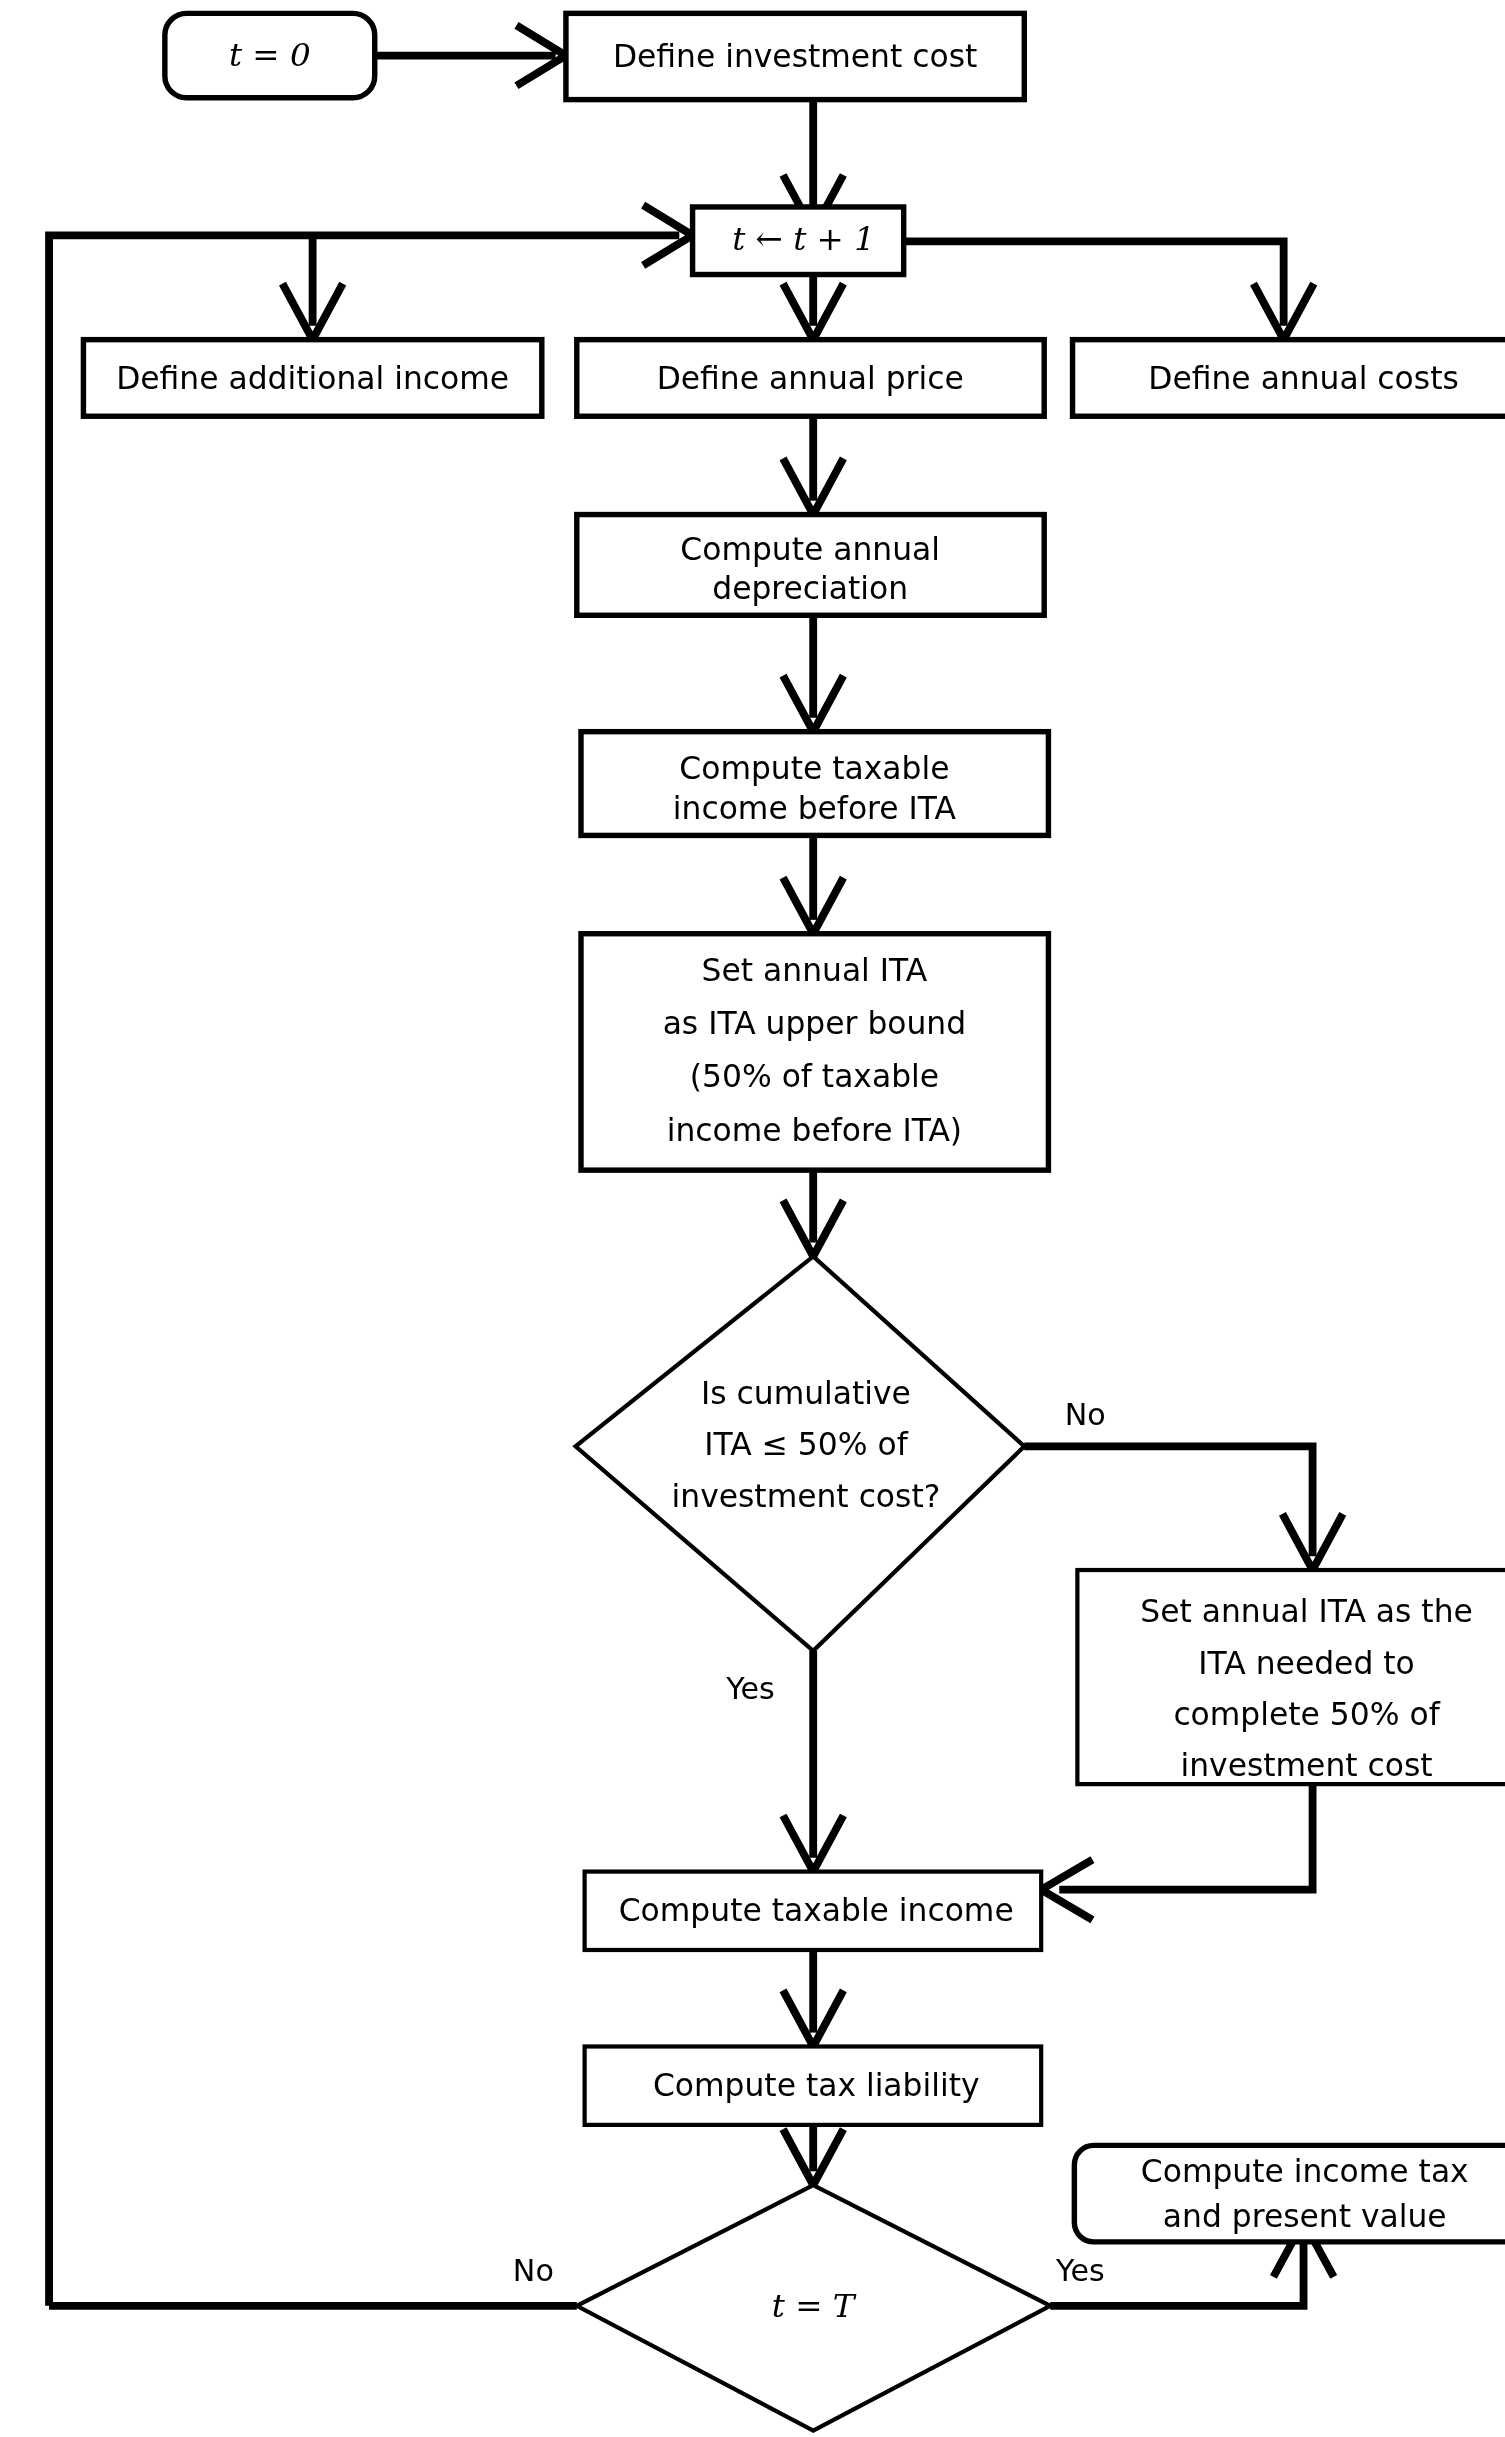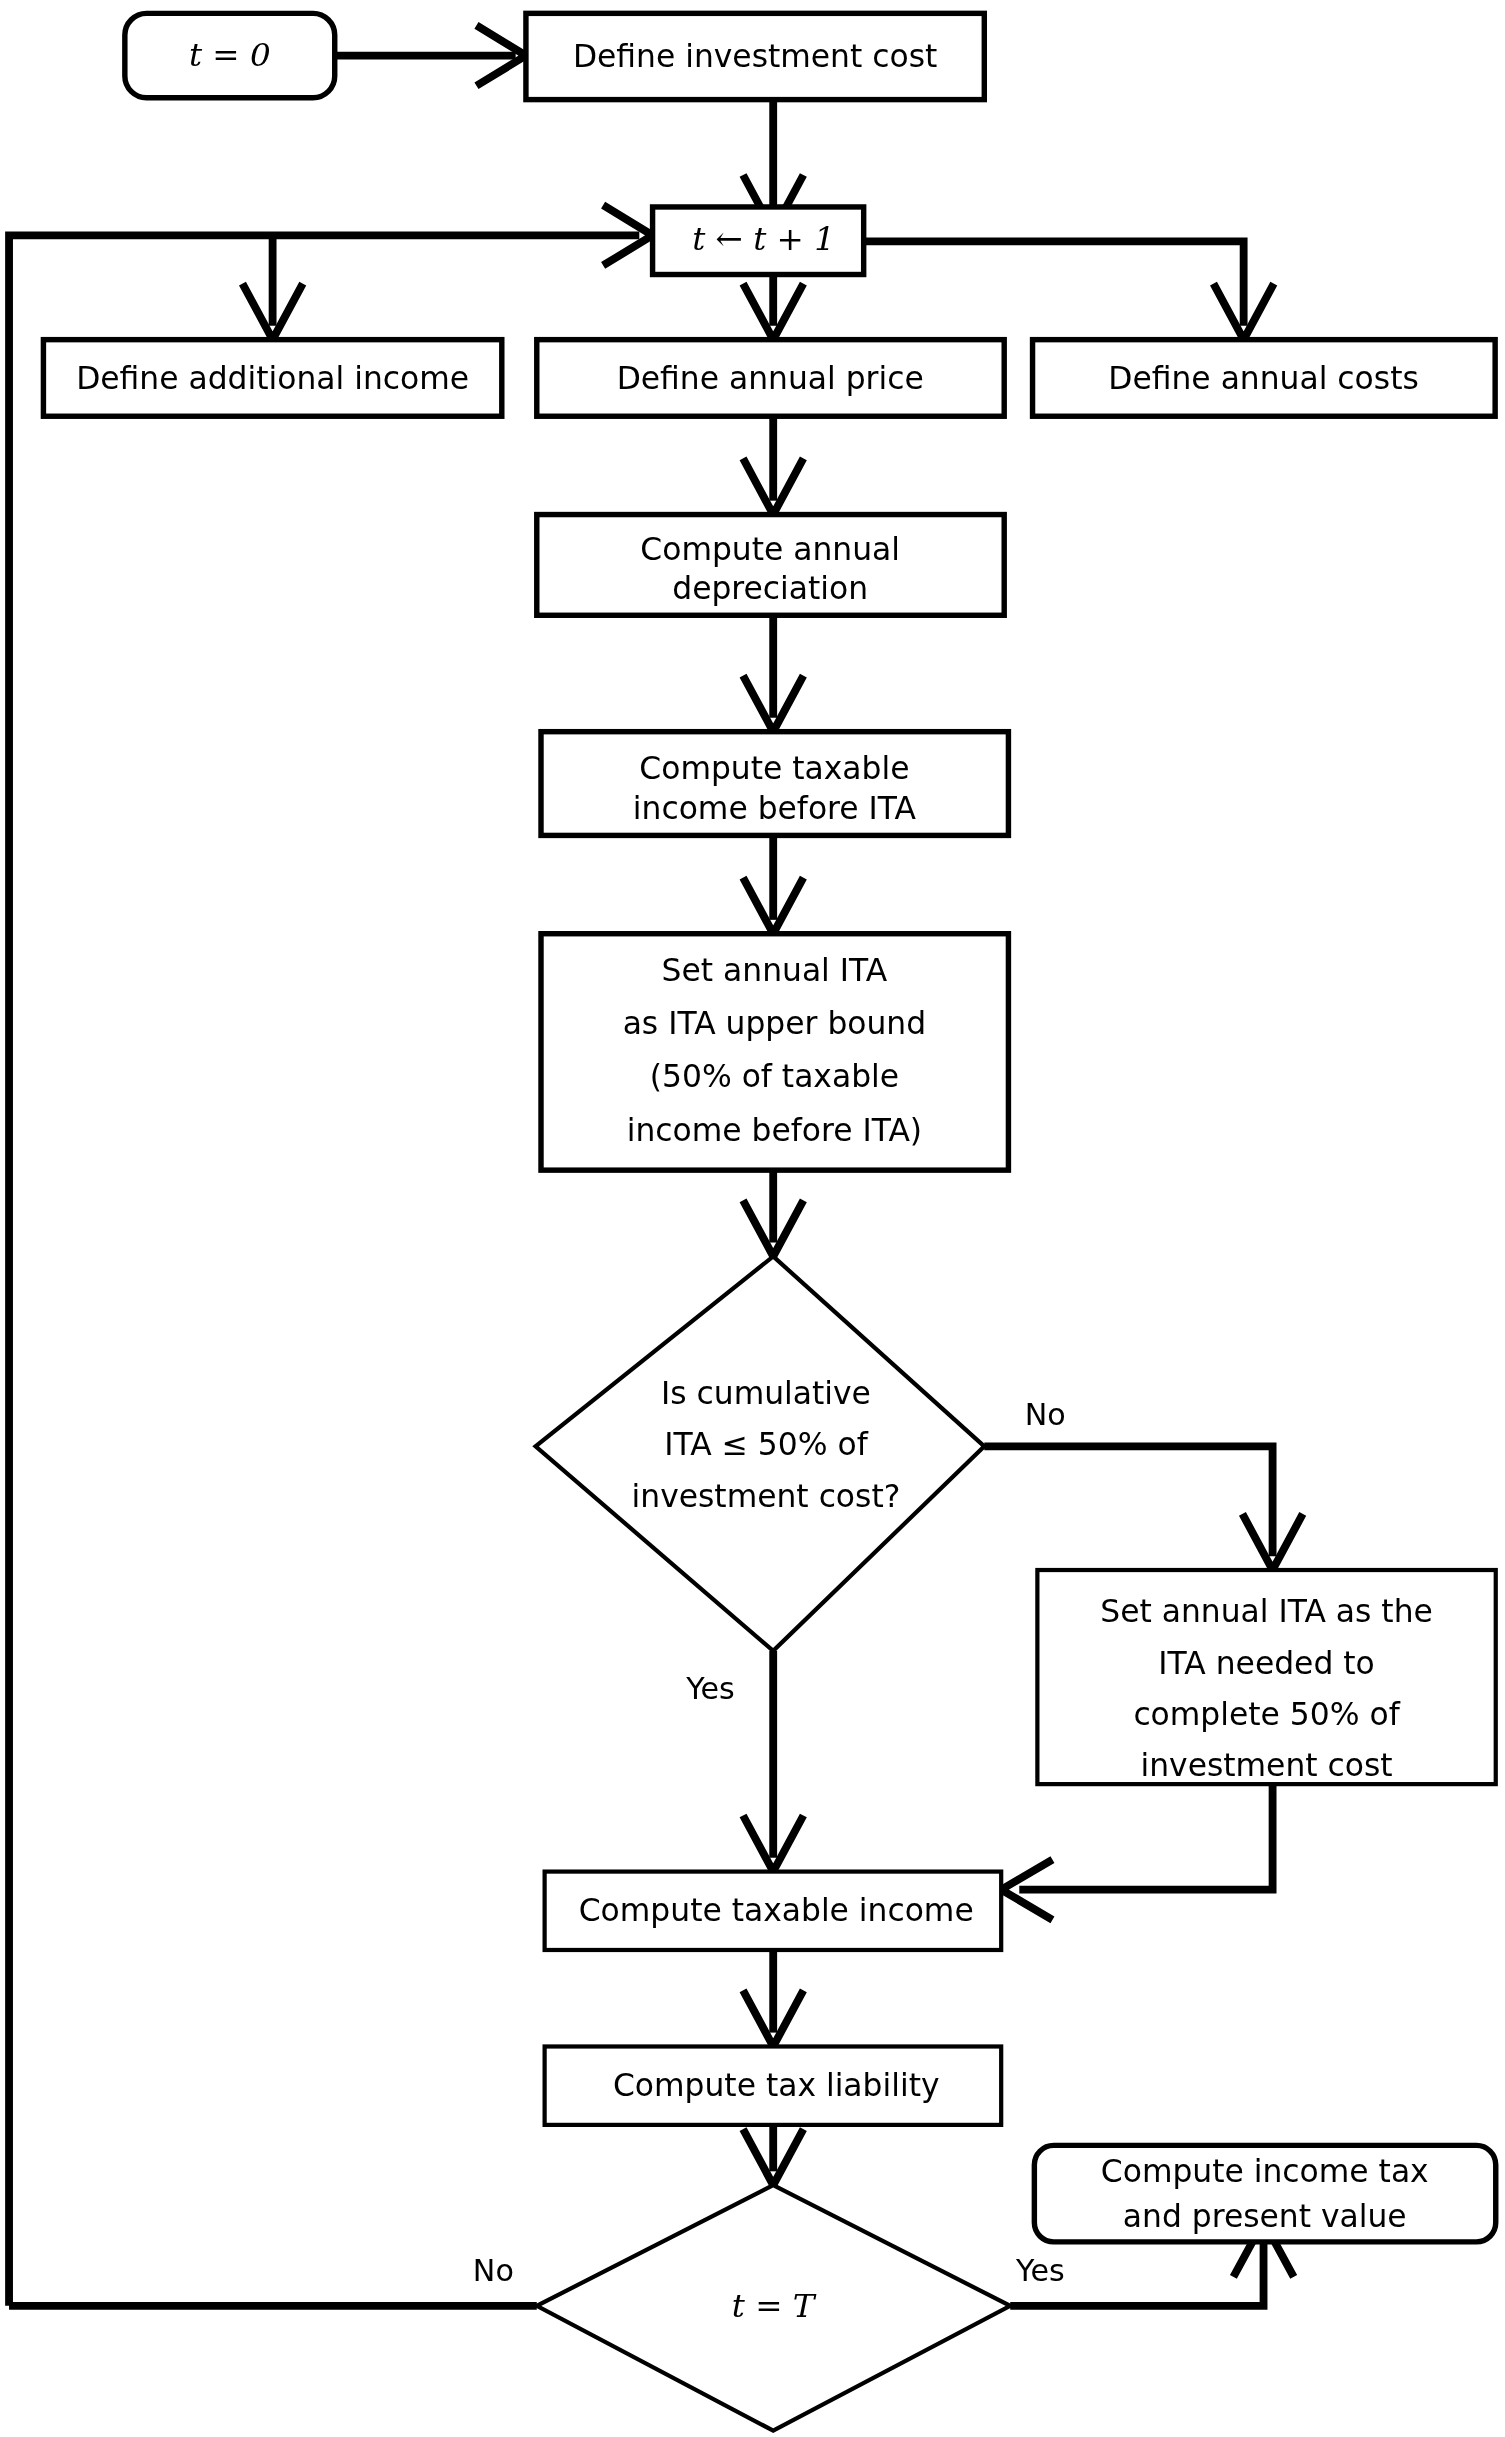--- a/index.html
+++ b/index.html
@@ -11,20 +11,21 @@
   body {
     width: 1506px;
     height: 2438px;
     font-family: "DejaVu Sans", sans-serif;
   }
   #flowchart-root {
     position: relative;
     width: 1294px;
     height: 2438px;
     background: #ffffff;
+    margin-left: 40px;
   }
   svg#flow-svg {
     display: block;
     width: 1506px;
     height: 2438px;
   }
   .node-shape {
     fill: #ffffff;
     stroke: #000000;
     stroke-width: 9;

